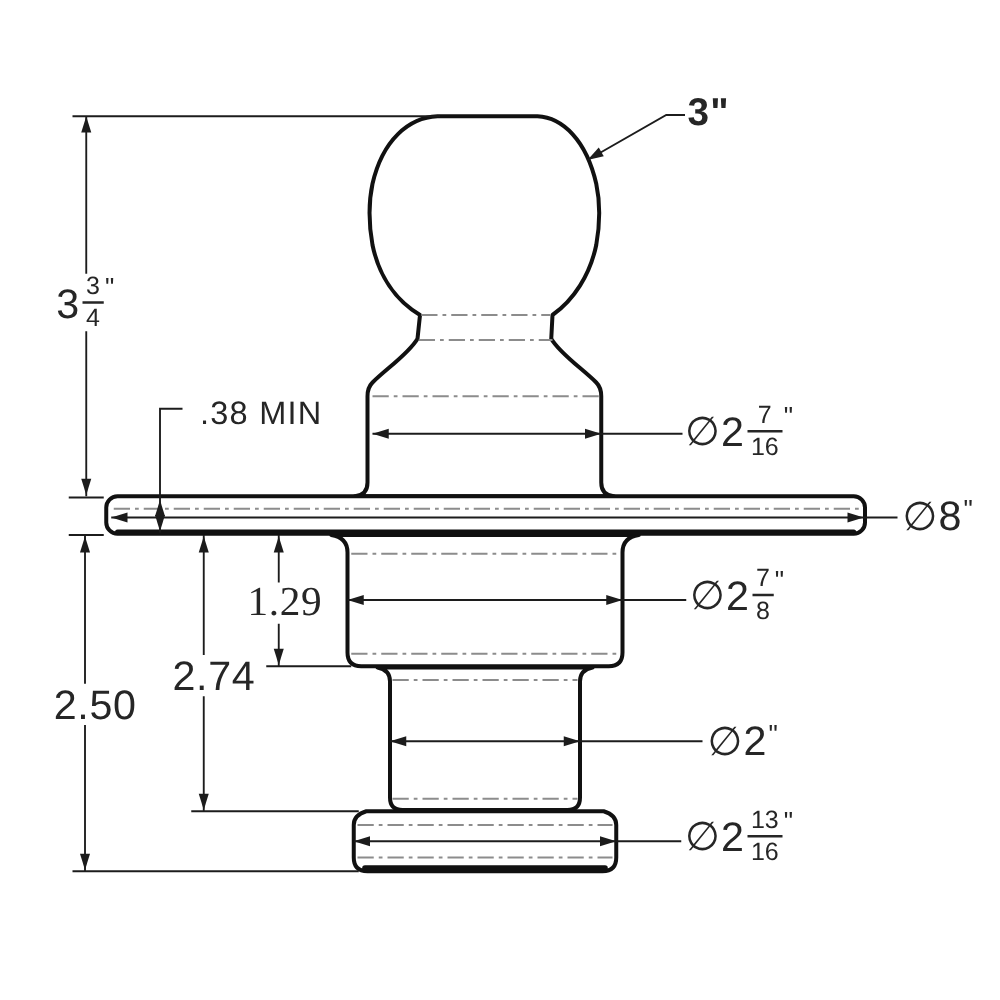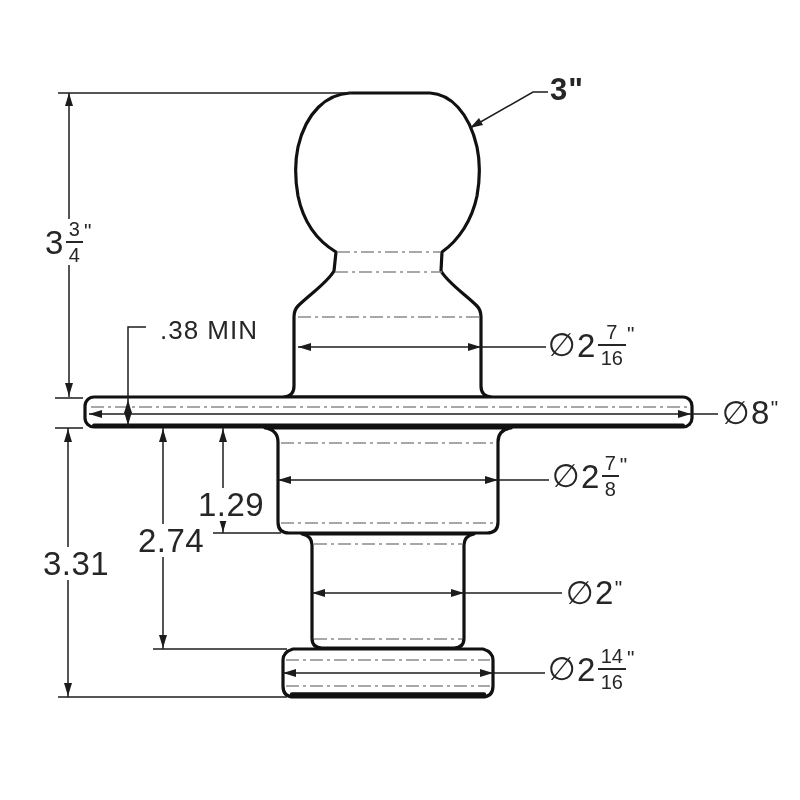--- a/index.html
+++ b/index.html
@@ -162,35 +162,35 @@
   <div class="lbl" style="left:552px;top:453px;">
     <span class="phi">∅</span>
     <span class="big">2</span>
     <span class="frac">
       <span class="num">7</span>
       <span class="den">8</span>
     </span>
     <span class="unit">"</span>
   </div>
 
-  <div class="lbl plain bg" style="left:195px;top:488px;">1.29</div>
+  <div class="lbl plain bg" style="left:195px;top:466px;font-family:Liberation Serif, serif;">1.29</div>
 
   <div class="lbl plain bg" style="left:135px;top:524px;">2.74</div>
 
-  <div class="lbl plain bg" style="left:40px;top:547px;">3.31</div>
+  <div class="lbl plain bg" style="left:40px;top:547px;">2.50</div>
 
   <div class="lbl" style="left:566px;top:576px;">
     <span class="phi">∅</span>
     <span class="big">2</span>
     <span class="unit">"</span>
   </div>
 
   <div class="lbl" style="left:548px;top:646px;">
     <span class="phi">∅</span>
     <span class="big">2</span>
     <span class="frac">
-      <span class="num">14</span>
+      <span class="num">13</span>
       <span class="den">16</span>
     </span>
     <span class="unit">"</span>
   </div>
 
 </div>
 
 </body></html>

